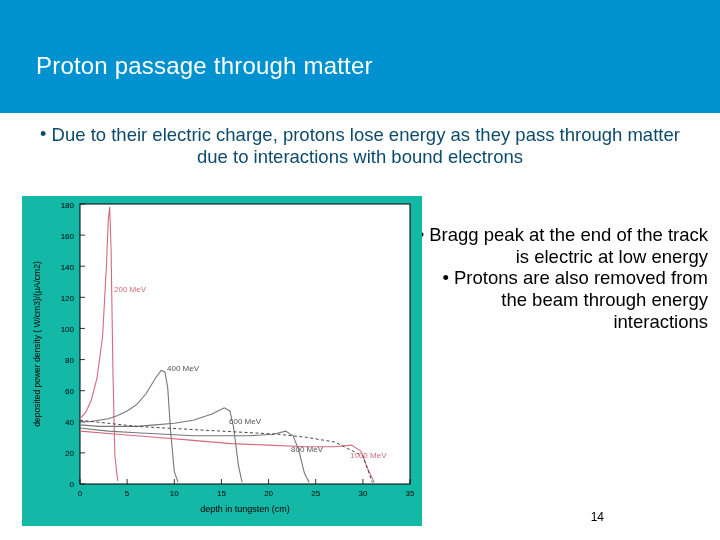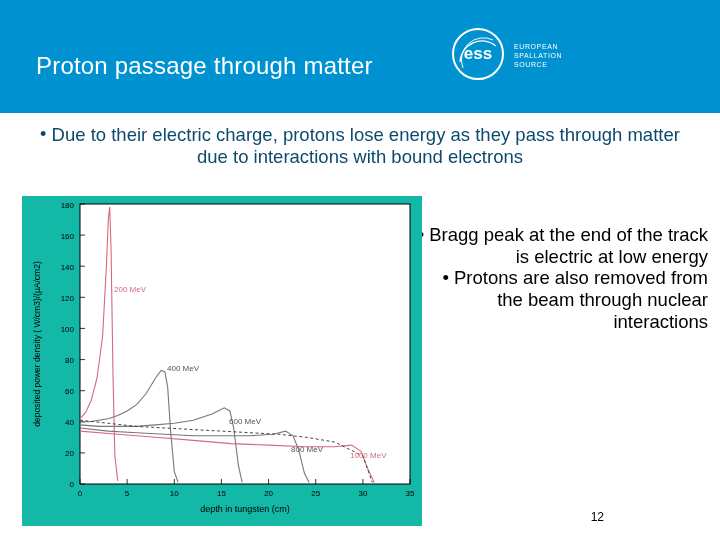--- a/index.html
+++ b/index.html
@@ -118,47 +118,34 @@
 </style>
 </head>
 <body>
 
 <div class="slide">
 
   <div class="header-band"></div>
 
   <div class="slide-title">Proton passage through matter</div>
 
-  <div class="logo-wrap">
-    <svg class="logo-mark" viewBox="0 0 56 56">
-      <circle cx="28" cy="28" r="25" fill="none" stroke="#ffffff" stroke-width="2"></circle>
-      <path d="M10 36 A 22 22 0 0 1 46 20" fill="none" stroke="#ffffff" stroke-width="1.2"></path>
-      <path d="M13 42 A 22 22 0 0 1 43 14" fill="none" stroke="#ffffff" stroke-width="1"></path>
-      <text x="28" y="33" font-family="Liberation Sans, sans-serif" font-size="17" font-weight="bold" fill="#ffffff" text-anchor="middle">ess</text>
-    </svg>
-    <div class="logo-text">
-      <div>EUROPEAN</div>
-      <div>SPALLATION</div>
-      <div>SOURCE</div>
-    </div>
-  </div>
 
   <div class="body-block">
     <p class="bullet-l1">
       <span class="dot">•</span>
       <span>Due to their electric charge, protons lose energy as they pass through matter due to interactions with bound electrons</span>
     </p>
     <div class="sub-list">
       <p class="bullet-l2">
         <span class="dot">•</span>
         <span>Bragg peak at the end of the track is electric at low energy</span>
       </p>
       <p class="bullet-l2">
         <span class="dot">•</span>
-        <span>Protons are also removed from the beam through nuclear interactions</span>
+        <span>Protons are also removed from the beam through energy interactions</span>
       </p>
     </div>
   </div>
 
   <div class="chart-box">
     <svg class="chart-svg" width="400" height="330" viewBox="0 0 400 330">
 
       <rect x="58" y="8" width="330" height="280" fill="#ffffff" stroke="#000000" stroke-width="1"></rect>
 
       <g font-family="Liberation Sans, sans-serif" font-size="8" fill="#000000">
@@ -229,15 +216,15 @@
       <g font-family="Liberation Sans, sans-serif" font-size="8">
         <text x="92" y="96" fill="#d46a7e">200 MeV</text>
         <text x="145" y="175" fill="#555555">400 MeV</text>
         <text x="207" y="228" fill="#555555">600 MeV</text>
         <text x="269" y="256" fill="#555555">800 MeV</text>
         <text x="328" y="262" fill="#d46a7e">1000 MeV</text>
       </g>
     </svg>
   </div>
 
-  <div class="page-num">12</div>
+  <div class="page-num">14</div>
 
 </div>
 
 </body></html>

